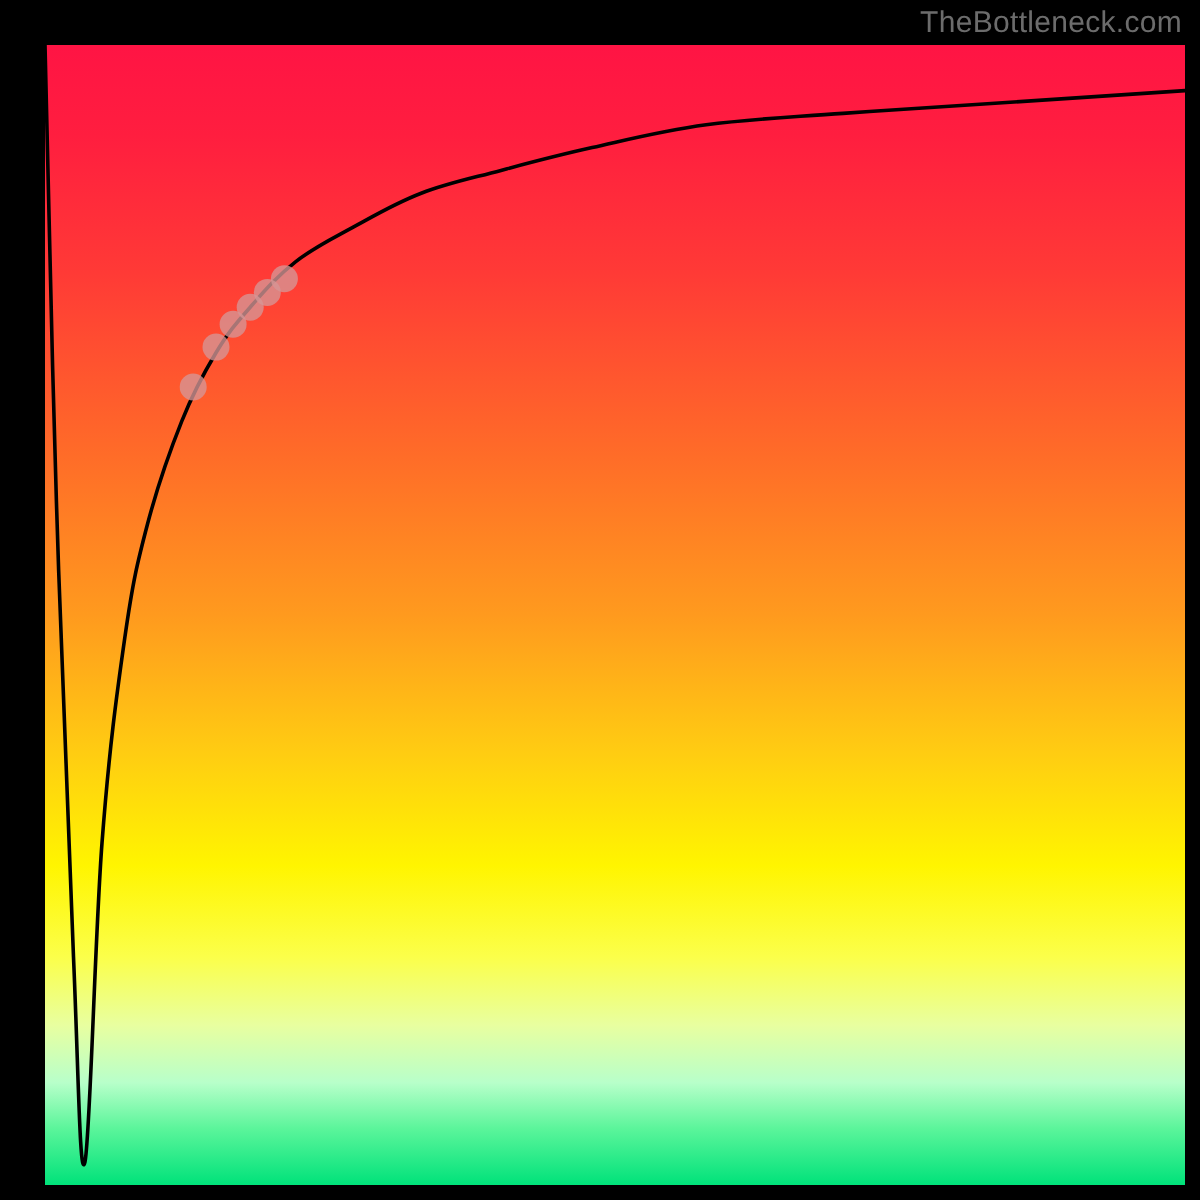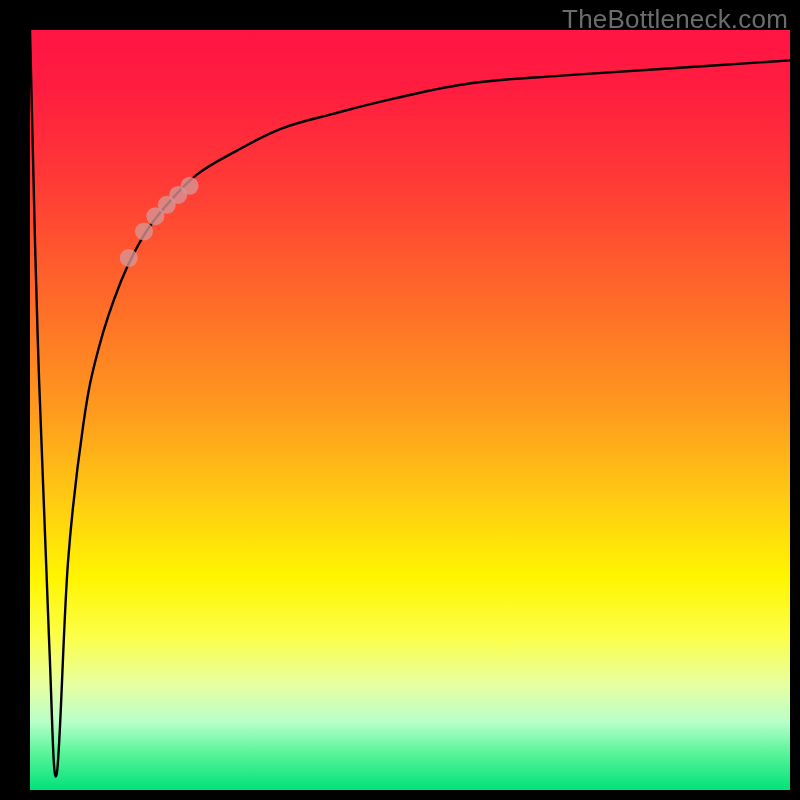--- a/index.html
+++ b/index.html
@@ -38,21 +38,21 @@
       #b8ffca 91%,
       #5cf59b 95%,
       #00e27a 100%
     );
   }
   .watermark {
     position: absolute;
     top: 4px;
     right: 12px;
     color: #6c6c6c;
-    font-size: 26px;
+    font-size: 20px;
     font-weight: 400;
     letter-spacing: 0.2px;
     user-select: none;
   }
   svg.curve-layer {
     position: absolute;
     left: 0;
     top: 0;
     width: 760px;
     height: 760px;

